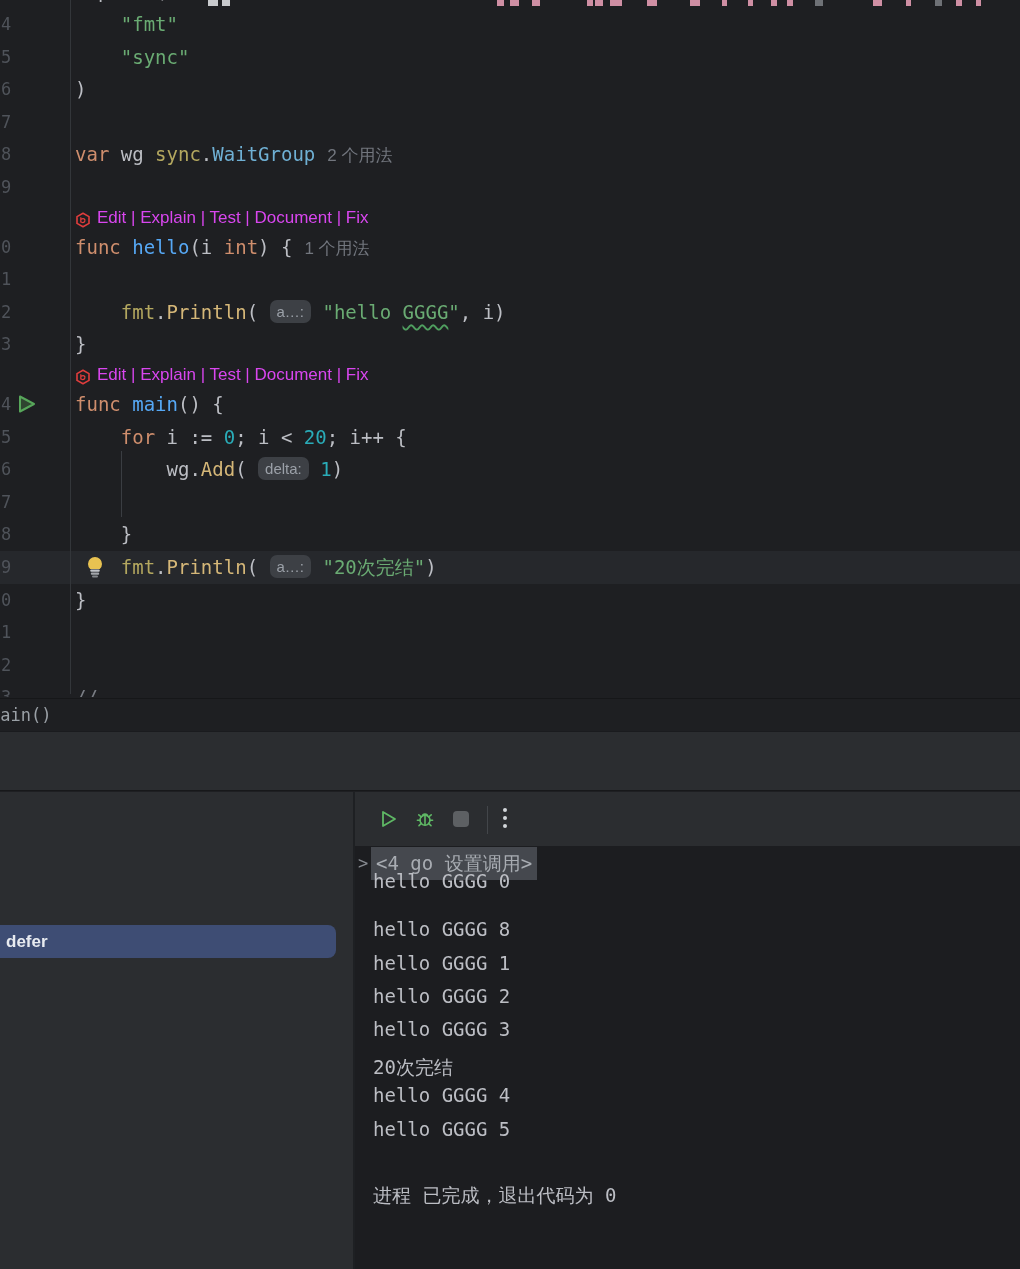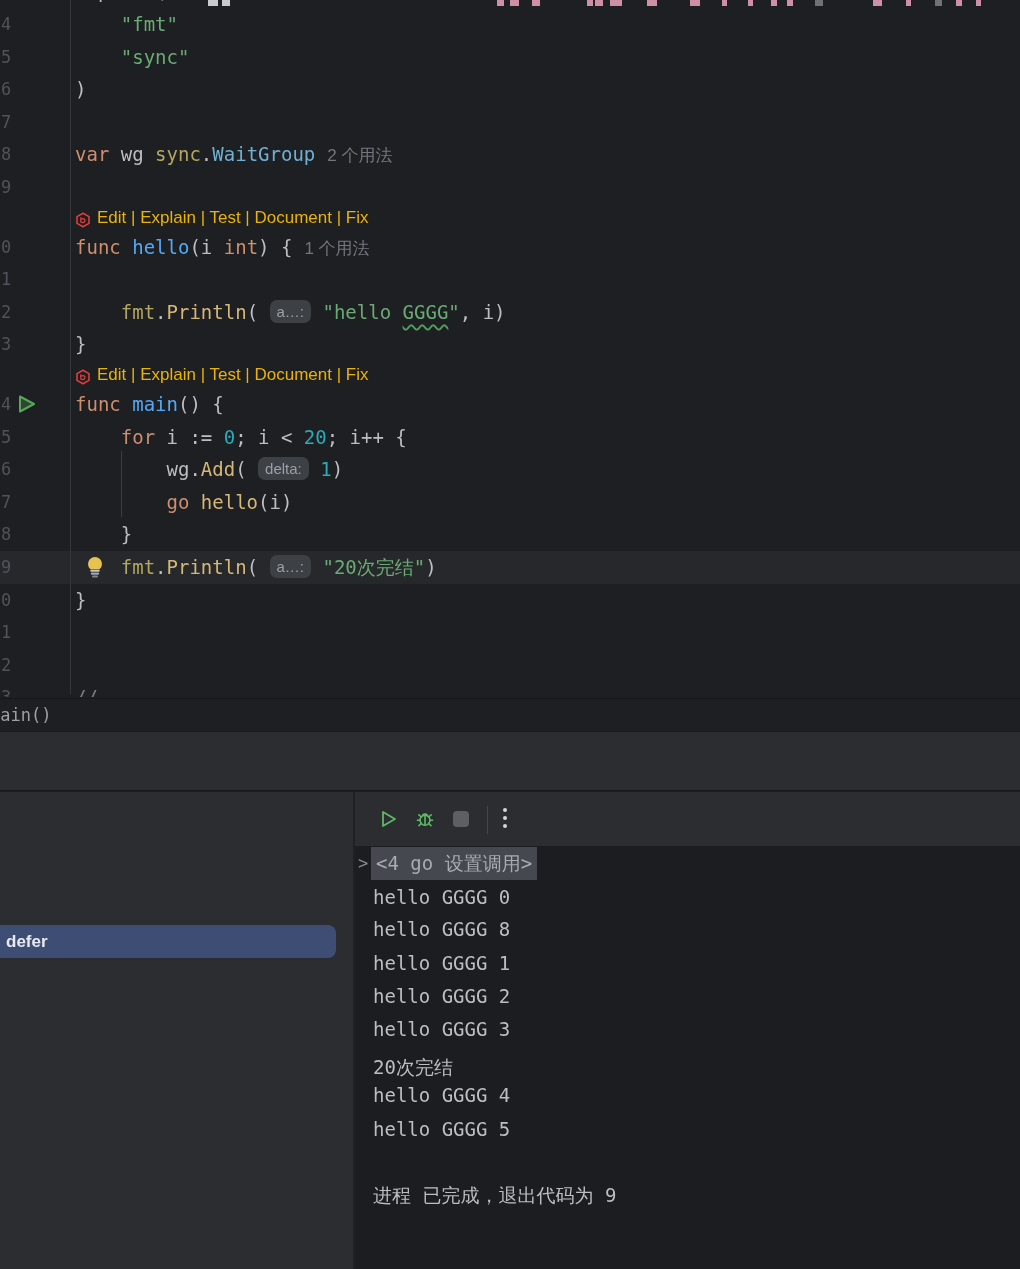--- a/index.html
+++ b/index.html
@@ -29,21 +29,21 @@
   .tok-txt{color:#bcbec4;}
   .tok-cmt{color:#7a7e85;}
   .tok-hint{font-family:"Liberation Sans",sans-serif;font-size:17px;color:#72767e;margin-left:12px;}
   .chip{display:inline-block;background:#3d4045;border-radius:7px;padding:0 7px;
         color:#9ba0a8;font-size:15px;line-height:23px;position:relative;top:-2px;
         font-family:"Liberation Sans",sans-serif;}
   .gut-run{position:absolute;left:15px;top:5px;width:22px;height:22px;cursor:pointer;}
   .bulb{position:absolute;left:86px;top:4px;width:18px;height:25px;}
   .lens-ic{position:absolute;left:75px;top:5px;width:16px;height:16px;}
   .lens-t{position:absolute;left:97px;top:0;font-family:"Liberation Sans",sans-serif;
-          font-size:17px;color:#eab308;white-space:pre;}
+          font-size:17px;color:#d946ef;white-space:pre;}
   
   #breadcrumbs{position:absolute;left:0;top:698px;width:1020px;height:32px;background:#1e1f22;
                border-top:1px solid #161719;overflow:hidden;}
   #breadcrumbs span{position:absolute;left:-10px;top:0;line-height:32px;font-size:17px;color:#9aa0a6;}
   #band{position:absolute;left:0;top:731px;width:1020px;height:59px;background:#2b2d30;
         border-top:1px solid #1a1b1e;}
   
   #bottom{position:absolute;left:0;top:790px;width:1020px;height:479px;border-top:1px solid #17181a;}
   #left-panel{position:absolute;left:0;top:1px;width:353px;height:478px;background:#2b2d30;}
   #run-config-pill{position:absolute;left:0;top:133px;width:336px;height:33px;background:#3e4d74;
@@ -106,21 +106,21 @@
       <div class="ed-row" style="top: 328.4px; height: 32.6px; line-height: 32.6px;"><span class="lnum">3</span><span class="code"><span class="tok-txt">}</span></span></div>
       <div class="ed-row" style="top: 361px; height: 27px; line-height: 27px;"><span class="lens-ic"><svg width="16" height="16" viewBox="0 0 16 16">
             <path d="M8 1.2 L14 4.6 V11.4 L8 14.8 L2 11.4 V4.6 Z" fill="none" stroke="#e13d3d" stroke-width="1.6" stroke-linejoin="round"></path>
             <path d="M5.8 5.2 V10.6 M5.8 7.4 C8.4 5.7 10.6 7 9.8 9.3 C9.2 11 6.6 10.8 5.8 9.7" fill="none" stroke="#e13d3d" stroke-width="1.2"></path>
           </svg></span><span class="lens-t">Edit | Explain | Test | Document | Fix</span></div>
       <div class="ed-row" style="top: 388px; height: 32.6px; line-height: 32.6px;"><span class="lnum">4</span><span class="gut-run"><svg width="22" height="22" viewBox="0 0 22 22">
             <path d="M5 3.5 L19 11 L5 18.5 Z" fill="#2f4630" stroke="#57a65a" stroke-width="2" stroke-linejoin="round"></path>
           </svg></span><span class="code"><span class="tok-kw">func</span><span class="tok-txt"> </span><span class="tok-fn">main</span><span class="tok-txt">() {</span></span></div>
       <div class="ed-row" style="top: 420.6px; height: 32.6px; line-height: 32.6px;"><span class="lnum">5</span><span class="code"><span class="tok-txt">    </span><span class="tok-kw">for</span><span class="tok-txt"> i := </span><span class="tok-num">0</span><span class="tok-txt">; i &lt; </span><span class="tok-num">20</span><span class="tok-txt">; i++ {</span></span></div>
       <div class="ed-row" style="top: 453.2px; height: 32.6px; line-height: 32.6px;"><span class="lnum">6</span><span class="code"><span class="tok-txt">        wg.</span><span class="tok-call">Add</span><span class="tok-txt">( </span><span class="chip">delta:</span><span class="tok-txt"> </span><span class="tok-num">1</span><span class="tok-txt">)</span></span></div>
-      <div class="ed-row" style="top: 485.8px; height: 32.6px; line-height: 32.6px;"><span class="lnum">7</span><span class="code"><span class="tok-txt">        </span><span class="tok-kw">go</span><span class="tok-txt"> </span><span class="tok-call">hello</span><span class="tok-txt">(i)</span></span></div>
+      <div class="ed-row" style="top: 485.8px; height: 32.6px; line-height: 32.6px;"><span class="lnum">7</span></div>
       <div class="ed-row" style="top: 518.4px; height: 32.6px; line-height: 32.6px;"><span class="lnum">8</span><span class="code"><span class="tok-txt">    }</span></span></div>
       <div class="ed-row hl" style="top: 551px; height: 32.6px; line-height: 32.6px;"><span class="lnum">9</span><span class="bulb"><svg width="18" height="25" viewBox="0 0 18 25">
             <path d="M2 9 a7 7 0 1 1 14 0 a7 7 0 0 1 -2.2 5.1 L4.2 14.1 A7 7 0 0 1 2 9 Z" fill="#e8c251"></path>
             <rect x="4.2" y="14.6" width="9.6" height="2.2" rx="1.1" fill="#c2c5ca"></rect>
             <rect x="4.8" y="17.6" width="8.4" height="2.2" rx="1.1" fill="#a3a6ab"></rect>
             <rect x="6" y="20.6" width="6" height="2" rx="1" fill="#84878c"></rect>
           </svg></span><span class="code"><span class="tok-txt">    </span><span class="tok-pkg">fmt</span><span class="tok-txt">.</span><span class="tok-call">Println</span><span class="tok-txt">( </span><span class="chip">a…:</span><span class="tok-txt"> </span><span class="tok-str">"20次完结"</span><span class="tok-txt">)</span></span></div>
       <div class="ed-row" style="top: 583.6px; height: 32.6px; line-height: 32.6px;"><span class="lnum">0</span><span class="code"><span class="tok-txt">}</span></span></div>
       <div class="ed-row" style="top: 616.2px; height: 32.6px; line-height: 32.6px;"><span class="lnum">1</span><span class="code"></span></div>
       <div class="ed-row" style="top: 648.8px; height: 32.6px; line-height: 32.6px;"><span class="lnum">2</span></div>
@@ -167,25 +167,25 @@
         <circle cx="4" cy="5" r="2" fill="#d3d6da"></circle>
         <circle cx="4" cy="13" r="2" fill="#d3d6da"></circle>
         <circle cx="4" cy="21" r="2" fill="#d3d6da"></circle>
       </svg>
     </span>
   </div>
 
   <div id="console">
     <div id="console-lines">
         <div class="c-row" style="top: 1px;"><span class="fold">&gt;</span><span class="c-text sel">&lt;4 go 设置调用&gt;</span></div>
-        <div class="c-row" style="top: 35px;"><span class="c-text">hello GGGG 0</span></div>
+        <div class="c-row" style="top: 19px;"><span class="c-text">hello GGGG 0</span></div>
         <div class="c-row" style="top: 67.4px;"><span class="c-text">hello GGGG 8</span></div>
         <div class="c-row" style="top: 100.6px;"><span class="c-text">hello GGGG 1</span></div>
         <div class="c-row" style="top: 133.8px;"><span class="c-text">hello GGGG 2</span></div>
         <div class="c-row" style="top: 167px;"><span class="c-text">hello GGGG 3</span></div>
         <div class="c-row" style="top: 205px;"><span class="c-text">20次完结</span></div>
         <div class="c-row" style="top: 233.4px;"><span class="c-text">hello GGGG 4</span></div>
         <div class="c-row" style="top: 266.6px; text-align: center;"><span class="c-text">hello GGGG 5</span></div>
         <div class="c-row" style="top: 299.8px;"></div>
-        <div class="c-row" style="top: 333px;"><span class="c-text">进程 已完成，退出代码为 9</span></div>
+        <div class="c-row" style="top: 333px;"><span class="c-text">进程 已完成，退出代码为 0</span></div>
       </div>
   </div>
 </div>
 
 </body></html>

